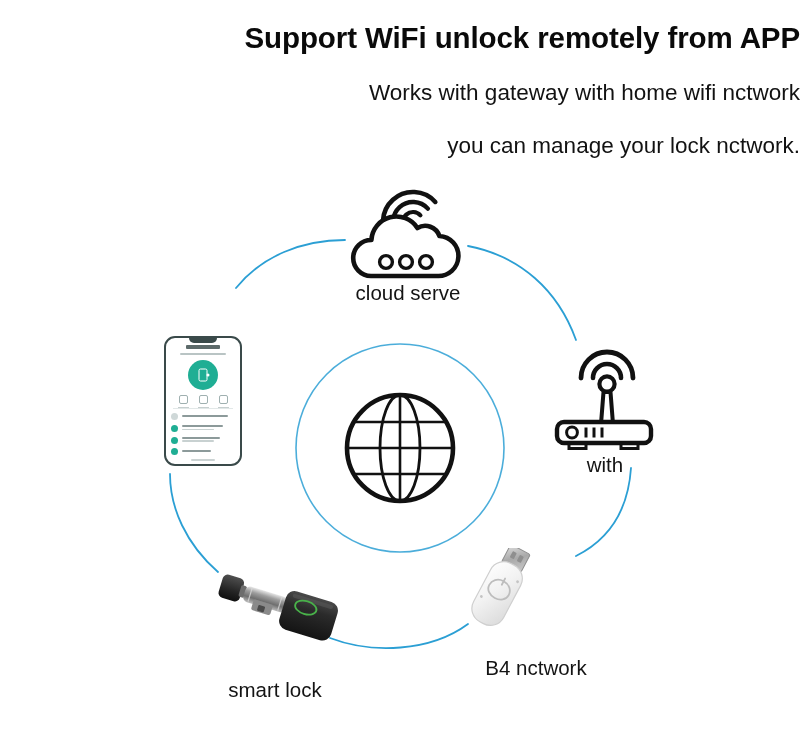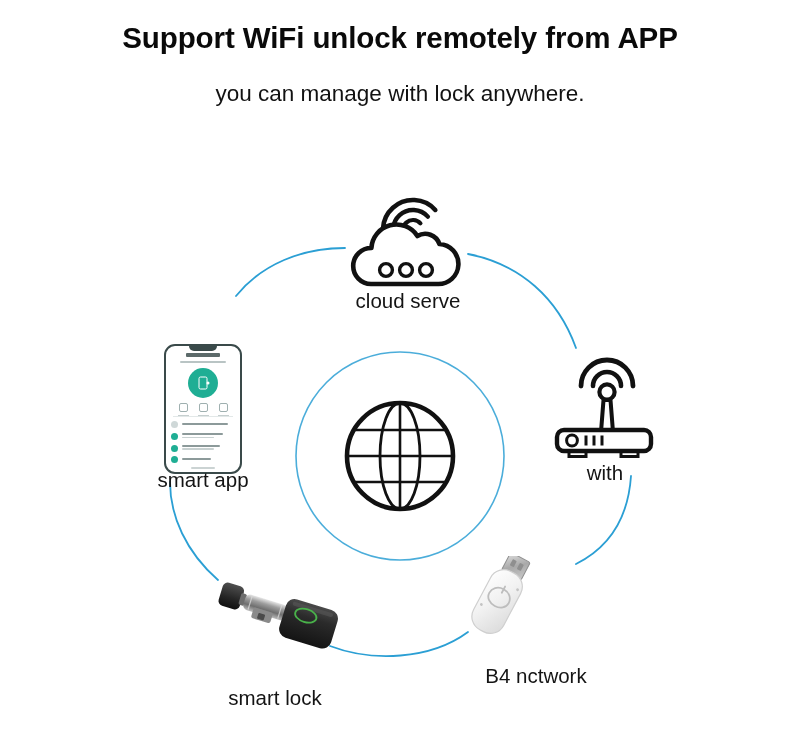--- a/index.html
+++ b/index.html
@@ -16,21 +16,21 @@
     color: #111111;
     -webkit-font-smoothing: antialiased;
   }
 
   
   #header {
     position: absolute;
     left: 0;
     top: 0;
     width: 800px;
-    text-align: center;
+    text-align: right;
   }
   #title {
     font-size: 29.5px;
     font-weight: bold;
     letter-spacing: -0.1px;
     margin: 22px 0 0 0;
     line-height: 1.1;
     color: #0a0a0a;
   }
   .subtitle {
@@ -39,21 +39,21 @@
     line-height: 1.15;
     color: #121212;
   }
   #subtitle1 { margin: 26px 0 0 0; }
   #subtitle2 { margin: 27px 0 0 0; }
 
   
   #diagram {
     position: absolute;
     left: 0;
-    top: 176px;
+    top: 168px;
     width: 736px;
     height: 566px;
   }
   #arcs {
     position: absolute;
     left: 0;
     top: 0;
     width: 800px;
     height: 566px;
   }
@@ -217,21 +217,22 @@
     position: absolute;
     left: 0; top: 0;
     width: 120px; height: 105px;
   }
 </style>
 </head>
 <body>
 
 <div id="header">
   <h1 id="title">Support WiFi unlock remotely from APP</h1>
-  <div id="subtitle2" class="subtitle">you can manage with lock anywhere.</div>
+  <div id="subtitle1" class="subtitle">Works with gateway with home wifi nctwork</div>
+  <div id="subtitle2" class="subtitle">you can manage your lock nctwork.</div>
 </div>
 
 <div id="diagram">
 
   <svg id="arcs" viewBox="0 0 800 566">
 
     <circle cx="400" cy="280" r="104" fill="none" stroke="#2b9fd4" stroke-width="1.6" opacity="0.85"></circle>
 
     <path d="M 236,120 C 262,88 302,72 345,72" fill="none" stroke="#2b9fd4" stroke-width="1.8" stroke-linecap="round"></path>
 
@@ -346,21 +347,20 @@
         <div class="ph-row">
           <div class="ph-dot"></div>
           <div class="ph-lines">
             <div class="ph-line" style="width:56%"></div>
           </div>
         </div>
       </div>
       <div class="ph-homebar"></div>
     </div>
   </div>
-  <div class="node-label" id="label-phone">smart app</div>
 
   <div class="node" id="node-gateway">
     <svg class="dongle-wrap" width="120" height="105" viewBox="0 0 120 105">
       <defs>
         <linearGradient id="gwBody" x1="0" y1="0" x2="1" y2="1">
           <stop offset="0%" stop-color="#ffffff"></stop>
           <stop offset="45%" stop-color="#f2f2f2"></stop>
           <stop offset="100%" stop-color="#d9d9d9"></stop>
         </linearGradient>
         <linearGradient id="gwMetal" x1="0" y1="0" x2="1" y2="1">

